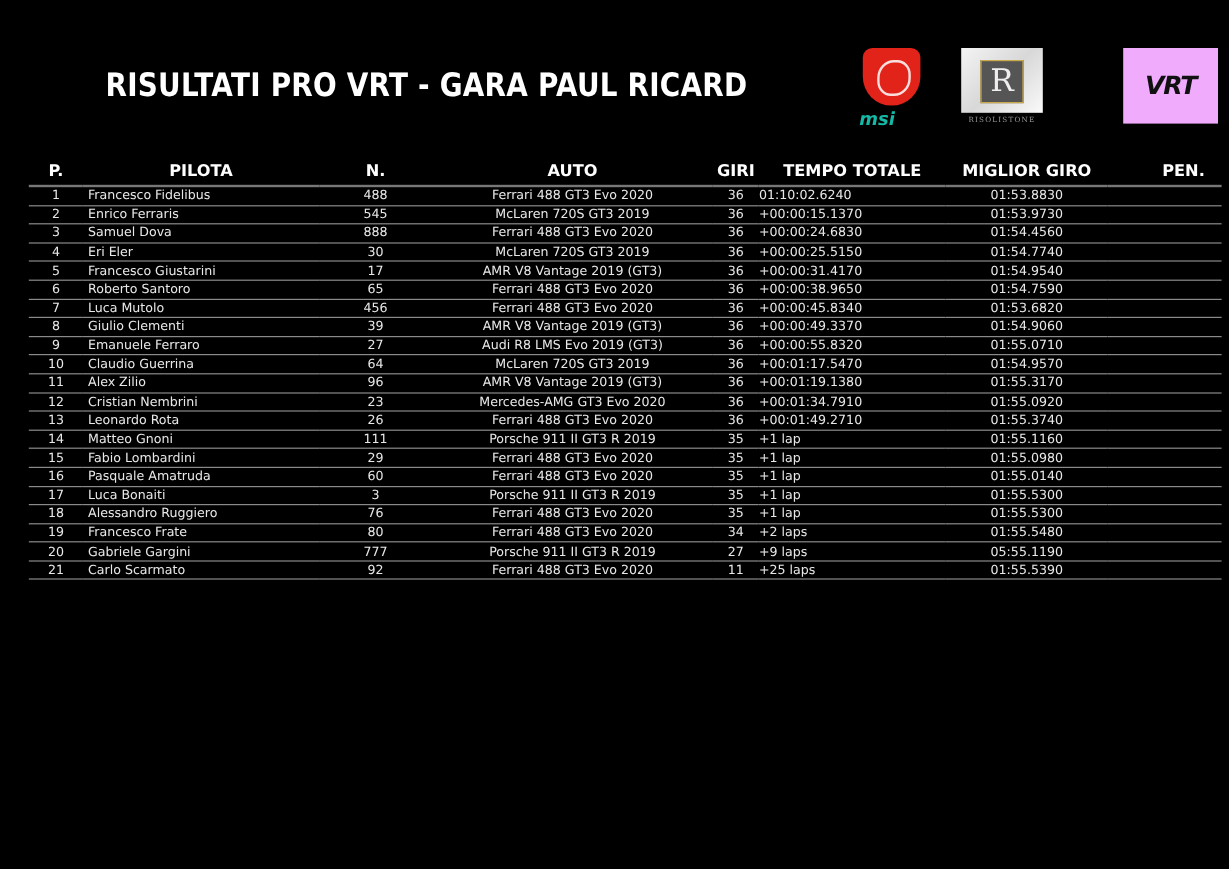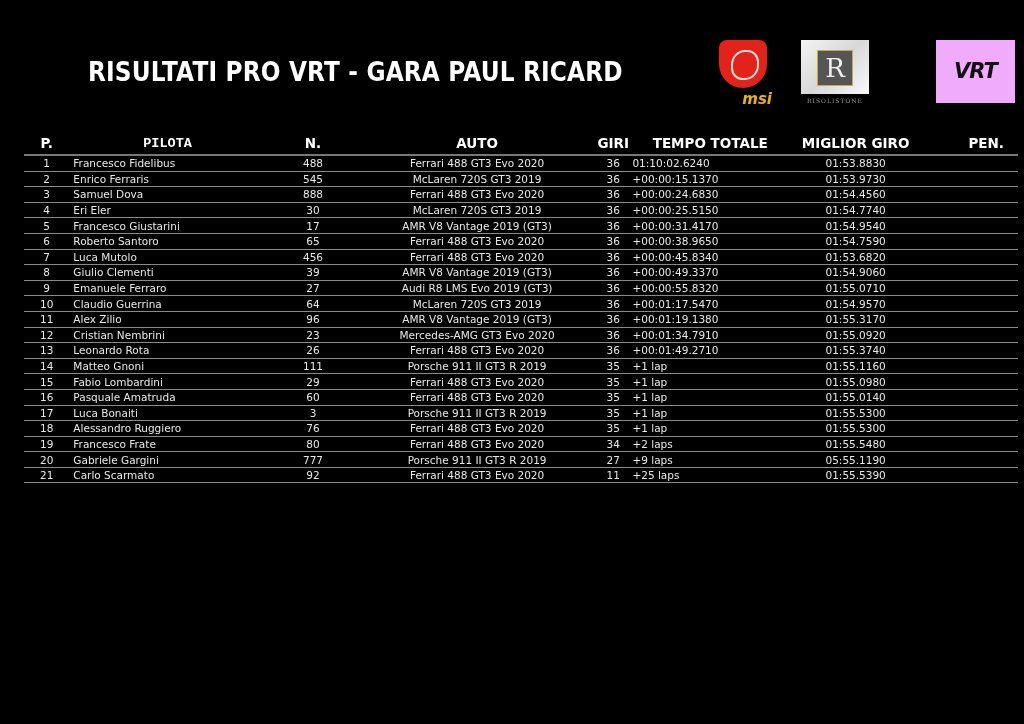--- a/index.html
+++ b/index.html
@@ -2,34 +2,34 @@
 <html><head>
 <meta charset="utf-8">
 <style>
   html, body { margin:0; padding:0; background:#000; }
   body { width:1024px; height:724px; position:relative; overflow:hidden; color:#fff; font-family:"DejaVu Sans", sans-serif; }
   .title { position:absolute; left:88px; top:56px; font-size:27px; font-weight:bold; letter-spacing:0.2px; color:#fff; transform:scaleX(0.86); transform-origin:left center; white-space:nowrap; }
   .logo { position:absolute; }
   .logo-msi { left:716px; top:40px; width:56px; height:70px; }
   .logo-msi .shield { position:absolute; left:3px; top:0; width:48px; height:48px; background:#e2231a; border-radius:8px 8px 24px 24px; }
   .logo-msi .shield::after { content:""; position:absolute; left:12px; top:10px; width:24px; height:26px; border:2px solid #fff; border-radius:50% 40% 50% 40%; opacity:.85; }
-  .logo-msi .word { position:absolute; left:0; top:50px; width:56px; text-align:right; font-size:15px; font-weight:bold; font-style:italic; color:#eab308; }
+  .logo-msi .word { position:absolute; left:0; top:50px; width:56px; text-align:left; font-size:15px; font-weight:bold; font-style:italic; color:#14b8a6; }
   .logo-riso { left:801px; top:40px; width:68px; height:64px; }
   .logo-riso .box { position:absolute; left:0; top:0; width:68px; height:54px; background:linear-gradient(135deg,#f4f4f4,#d8d8d8 50%,#fafafa); }
   .logo-riso .mark { position:absolute; left:16px; top:10px; width:34px; height:34px; background:#555; border:1px solid #c9a94a; color:#eee; font-family:"DejaVu Serif", serif; font-size:26px; text-align:center; line-height:34px; }
   .logo-riso .word { position:absolute; left:0; top:57px; width:68px; text-align:center; font-family:"DejaVu Serif", serif; font-size:6px; letter-spacing:1px; color:#999; }
   .logo-vrt { left:936px; top:40px; width:79px; height:63px; background:#f0abfc; }
   .logo-vrt .word { position:absolute; left:0; top:19px; width:79px; text-align:center; font-size:21px; font-weight:bold; font-style:italic; color:#111; letter-spacing:-1px; }
 
   table.results { position:absolute; left:24px; top:132px; width:994px; border-collapse:collapse; }
   table.results th { font-size:13.5px; font-weight:bold; color:#fff; height:22px; padding:0; vertical-align:middle; border-bottom:2px solid #777; }
   table.results td { font-size:10.5px; color:#e8e8e8; height:14.6px; padding:0; border-bottom:1px solid #8a8a8a; line-height:14px; white-space:nowrap; }
   .c-pos { width:52px; text-align:center; }
   .c-pilot { width:210px; text-align:left; padding-left:4px !important; }
-  th.c-pilot { text-align:center; padding-left:0 !important;font-family:Liberation Mono, monospace; }
+  th.c-pilot { text-align:center; padding-left:0 !important; }
   .c-num { width:110px; text-align:center; }
   .c-car { width:250px; text-align:center; }
   .c-laps { width:40px; text-align:center; }
   .c-total { width:170px; }
   .c-best { width:150px; text-align:center; }
   .c-pen { width:90px; text-align:center; }
   th.c-pen { text-align:right; padding-right:14px !important; }
 </style>
 </head>
 <body>

